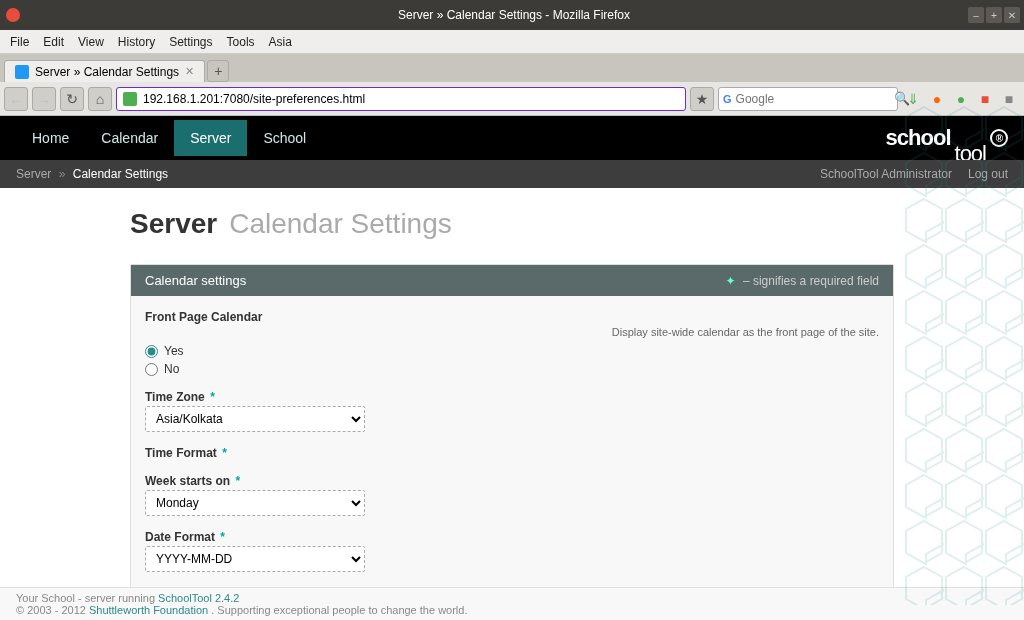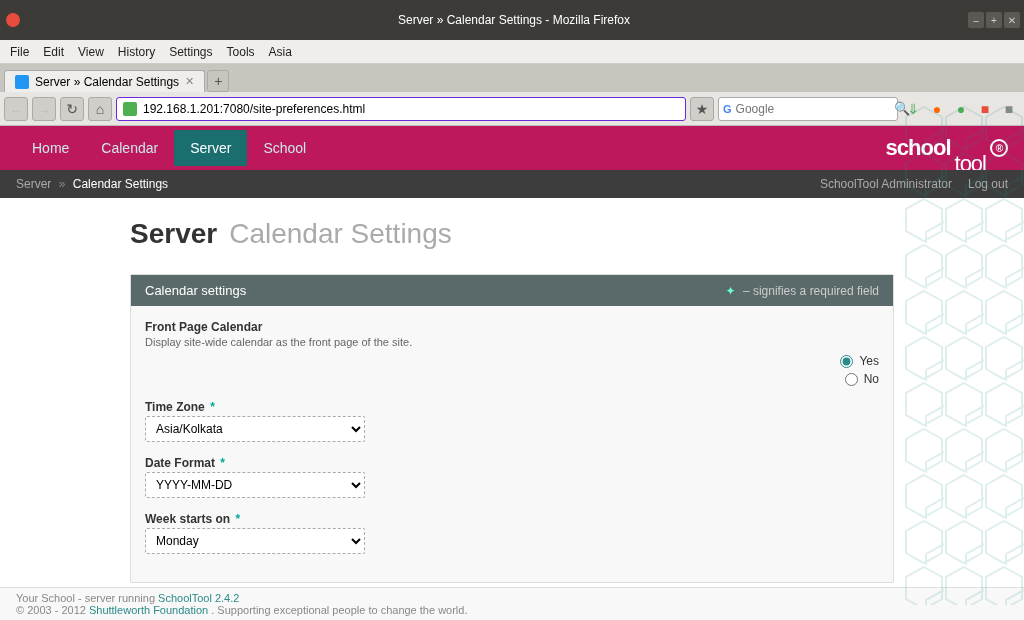--- a/index.html
+++ b/index.html
@@ -1,20 +1,20 @@
 <!DOCTYPE html>
 <html><head>
   <meta charset="utf-8">
   <style>
     * { margin: 0; padding: 0; box-sizing: border-box; }
     body { font-family: Arial, sans-serif; font-size: 13px; background: #f0f0f0; width: 1024px; height: 620px; overflow: hidden; }
 
     
     .browser-frame { width: 1024px; height: 620px; display: flex; flex-direction: column; background: #d6d2cc; }
-    .title-bar { background: #3c3b37; color: #fff; text-align: center; font-size: 12px; padding: 2px 0; display: flex; align-items: center; justify-content: space-between; height: 40px; }
+    .title-bar { background: #3c3b37; color: #fff; text-align: center; font-size: 12px; padding: 2px 0; display: flex; align-items: center; justify-content: space-between; height: 30px; }
     .title-bar .title-text { flex: 1; text-align: center; font-size: 12px; }
     .title-bar .win-controls { display: flex; gap: 2px; padding-right: 4px; }
     .win-controls span { display: inline-flex; align-items: center; justify-content: center; width: 16px; height: 16px; font-size: 10px; cursor: pointer; background: #5c5955; color: #ccc; border-radius: 2px; }
     .menu-bar { background: #f0eeec; display: flex; align-items: center; height: 24px; padding: 0 4px; gap: 2px; border-bottom: 1px solid #ccc; }
     .menu-bar span { font-size: 12px; padding: 2px 6px; cursor: pointer; color: #222; }
     .tab-bar { background: #c8c4be; display: flex; align-items: flex-end; height: 28px; padding: 0 4px; gap: 2px; }
     .tab { background: #f0eeec; border: 1px solid #aaa; border-bottom: none; padding: 4px 10px; font-size: 12px; display: flex; align-items: center; gap: 6px; border-radius: 3px 3px 0 0; height: 22px; cursor: pointer; }
     .tab .tab-icon { width: 14px; height: 14px; background: #2196F3; border-radius: 2px; display: inline-block; }
     .tab .close-btn { font-size: 11px; color: #888; cursor: pointer; }
     .new-tab-btn { background: #c8c4be; border: 1px solid #aaa; width: 22px; height: 22px; border-radius: 3px; display: flex; align-items: center; justify-content: center; font-size: 14px; cursor: pointer; margin-bottom: 0; color: #555; }
@@ -26,21 +26,21 @@
     .address-bar input { border: none; outline: none; font-size: 12px; flex: 1; background: transparent; }
     .search-bar { width: 180px; height: 24px; border: 1px solid #aaa; border-radius: 3px; display: flex; align-items: center; padding: 0 4px; background: #fff; gap: 4px; }
     .search-bar input { border: none; outline: none; font-size: 12px; flex: 1; background: transparent; }
     .toolbar-icons { display: flex; gap: 2px; }
     .toolbar-icon { width: 22px; height: 22px; display: flex; align-items: center; justify-content: center; font-size: 14px; cursor: pointer; }
 
     
     .page-content { flex: 1; background: #fff; display: flex; flex-direction: column; overflow: hidden; }
 
     
-    .st-nav { background: #be185d; display: flex; align-items: center; justify-content: space-between; height: 44px; padding: 0 16px; }
+    .st-nav { background: #000000; display: flex; align-items: center; justify-content: space-between; height: 44px; padding: 0 16px; }
     .st-nav-links { display: flex; gap: 0; }
     .st-nav-link { color: #cce8e8; font-size: 14px; padding: 10px 16px; cursor: pointer; text-decoration: none; }
     .st-nav-link.active { background: #1a6e6e; color: #fff; }
     .st-brand { color: #fff; font-size: 22px; font-weight: bold; letter-spacing: -1px; display: flex; align-items: center; gap: 4px; }
     .st-brand .brand-circle { width: 18px; height: 18px; border: 2px solid #fff; border-radius: 50%; display: flex; align-items: center; justify-content: center; font-size: 10px; color: #fff; }
     .brand-light { font-weight: 300; margin-top: 32px; }
 
     
     .breadcrumb-bar { background: #3d3d3d; display: flex; align-items: center; justify-content: space-between; padding: 4px 16px; height: 28px; }
     .breadcrumb { color: #ccc; font-size: 12px; }
@@ -58,22 +58,22 @@
 
     
     .settings-card { background: #f8f8f8; border: 1px solid #ddd; border-radius: 2px; }
     .settings-card-header { background: #5a6a6a; color: #fff; padding: 8px 14px; display: flex; align-items: center; justify-content: space-between; font-size: 13px; }
     .required-note { color: #ccc; font-size: 12px; }
     .required-star { color: #6fc; margin-right: 4px; }
     .settings-card-body { padding: 14px; }
     .field-group { margin-bottom: 14px; }
     .field-label { font-size: 12px; font-weight: bold; color: #333; margin-bottom: 2px; }
     .field-label .req-star { color: #0a9; margin-left: 2px; }
-    .field-desc { font-size: 11px; color: #666; margin-bottom: 6px; }
-    .radio-group { display: flex; flex-direction: column; gap: 4px; margin-top: 4px; align-items: flex-end; }
+    .field-desc { font-size: 11px; color: #666; margin-bottom: 6px; text-align: right; }
+    .radio-group { display: flex; flex-direction: column; gap: 4px; margin-top: 4px; }
     .radio-option { display: flex; align-items: center; gap: 6px; font-size: 12px; color: #333; cursor: pointer; }
     .radio-option input[type="radio"] { cursor: pointer; accent-color: #2b8a8a; }
     .select-field { width: 220px; height: 26px; border: 1px dashed #aaa; border-radius: 2px; background: #fff; font-size: 12px; padding: 2px 6px; cursor: pointer; }
 
     
     .hex-bg { position: fixed; right: 0; top: 95px; width: 120px; height: 520px; opacity: 0.15; pointer-events: none; }
 
     
     .st-footer { background: #f8f8f8; border-top: 1px solid #e0e0e0; padding: 4px 16px; font-size: 11px; color: #888; }
     .st-footer a { color: #2b8a8a; text-decoration: none; }
@@ -203,41 +203,44 @@
             </div>
             <select class="select-field">
               <option>Asia/Kolkata</option>
               <option>UTC</option>
               <option>US/Eastern</option>
               <option>Europe/London</option>
             </select>
           </div>
 
           <div class="field-group">
+            <div class="field-label">
+              <span>Time Format</span><span class="req-star"> *</span>
+            </div>
+          </div>
+
+          <div class="field-group">
+            <div class="field-label">
+              <span>Week starts on</span><span class="req-star"> *</span>
+            </div>
+            <select class="select-field">
+              <option>Monday</option>
+              <option>Sunday</option>
+              <option>Saturday</option>
+            </select>
           </div>
 
           <div class="field-group">
             <div class="field-label">
               <span>Date Format</span><span class="req-star"> *</span>
             </div>
             <select class="select-field">
               <option>YYYY-MM-DD</option>
               <option>MM/DD/YYYY</option>
               <option>DD/MM/YYYY</option>
-            </select>
-          </div>
-
-          <div class="field-group">
-            <div class="field-label">
-              <span>Week starts on</span><span class="req-star"> *</span>
-            </div>
-            <select class="select-field">
-              <option>Monday</option>
-              <option>Sunday</option>
-              <option>Saturday</option>
             </select>
           </div>
 
         </div>
       </div>
     </div>
 
     <div class="st-footer">
       <span>Your School</span>
       <span> - server running </span>

